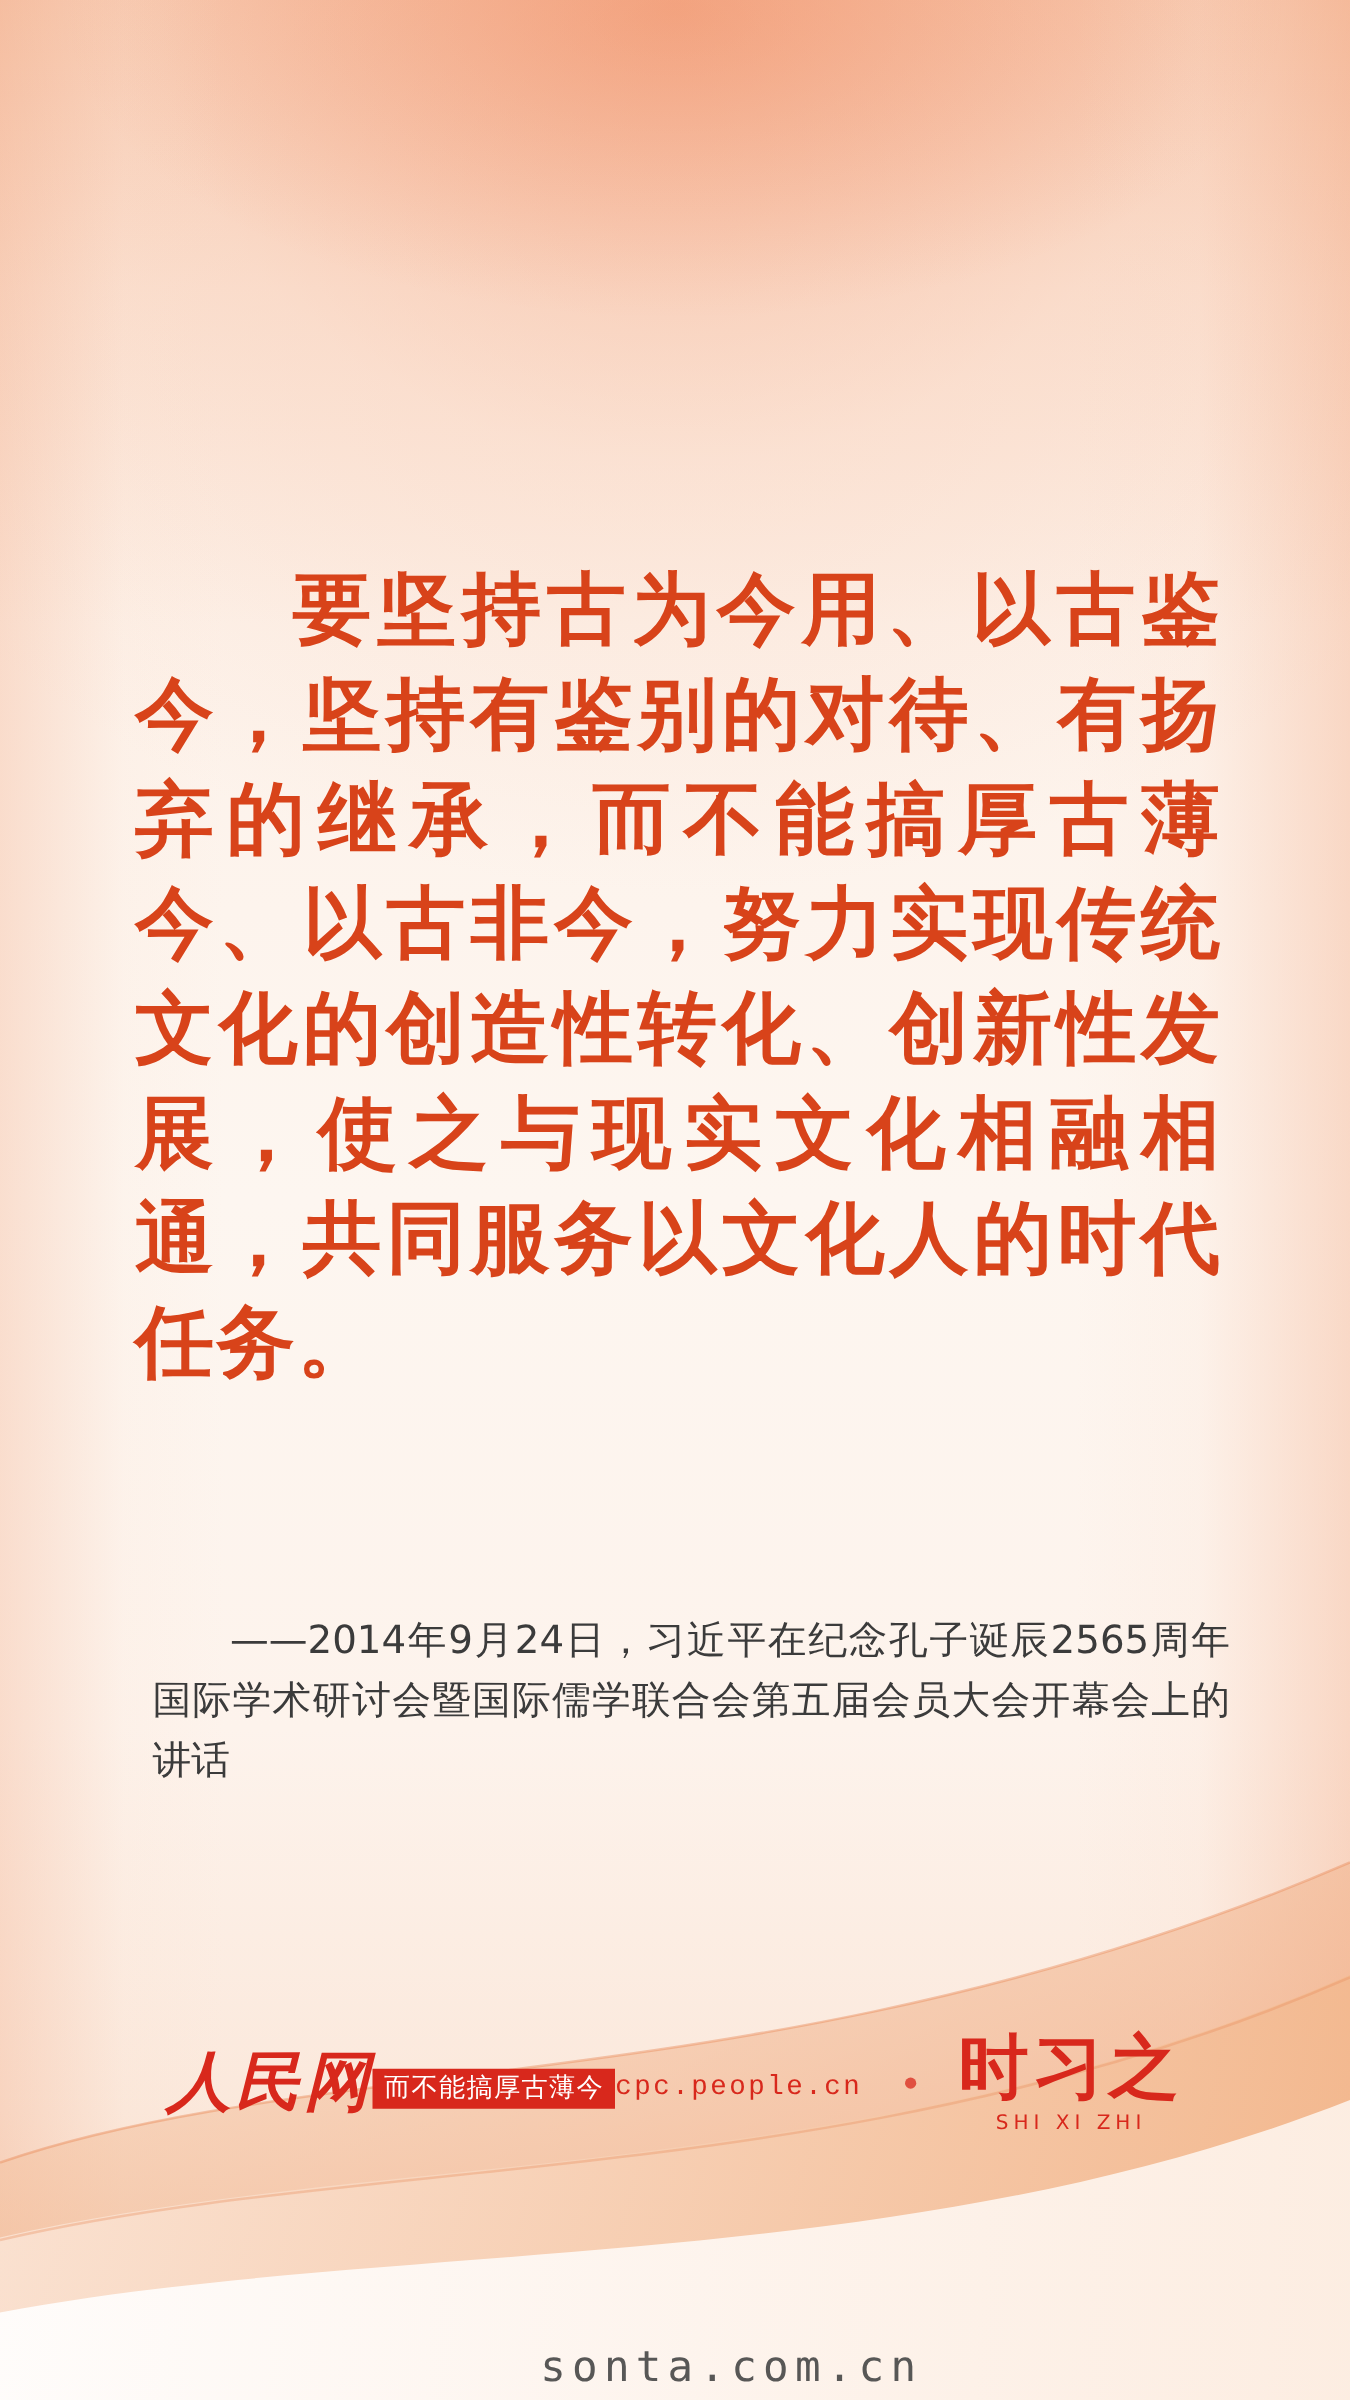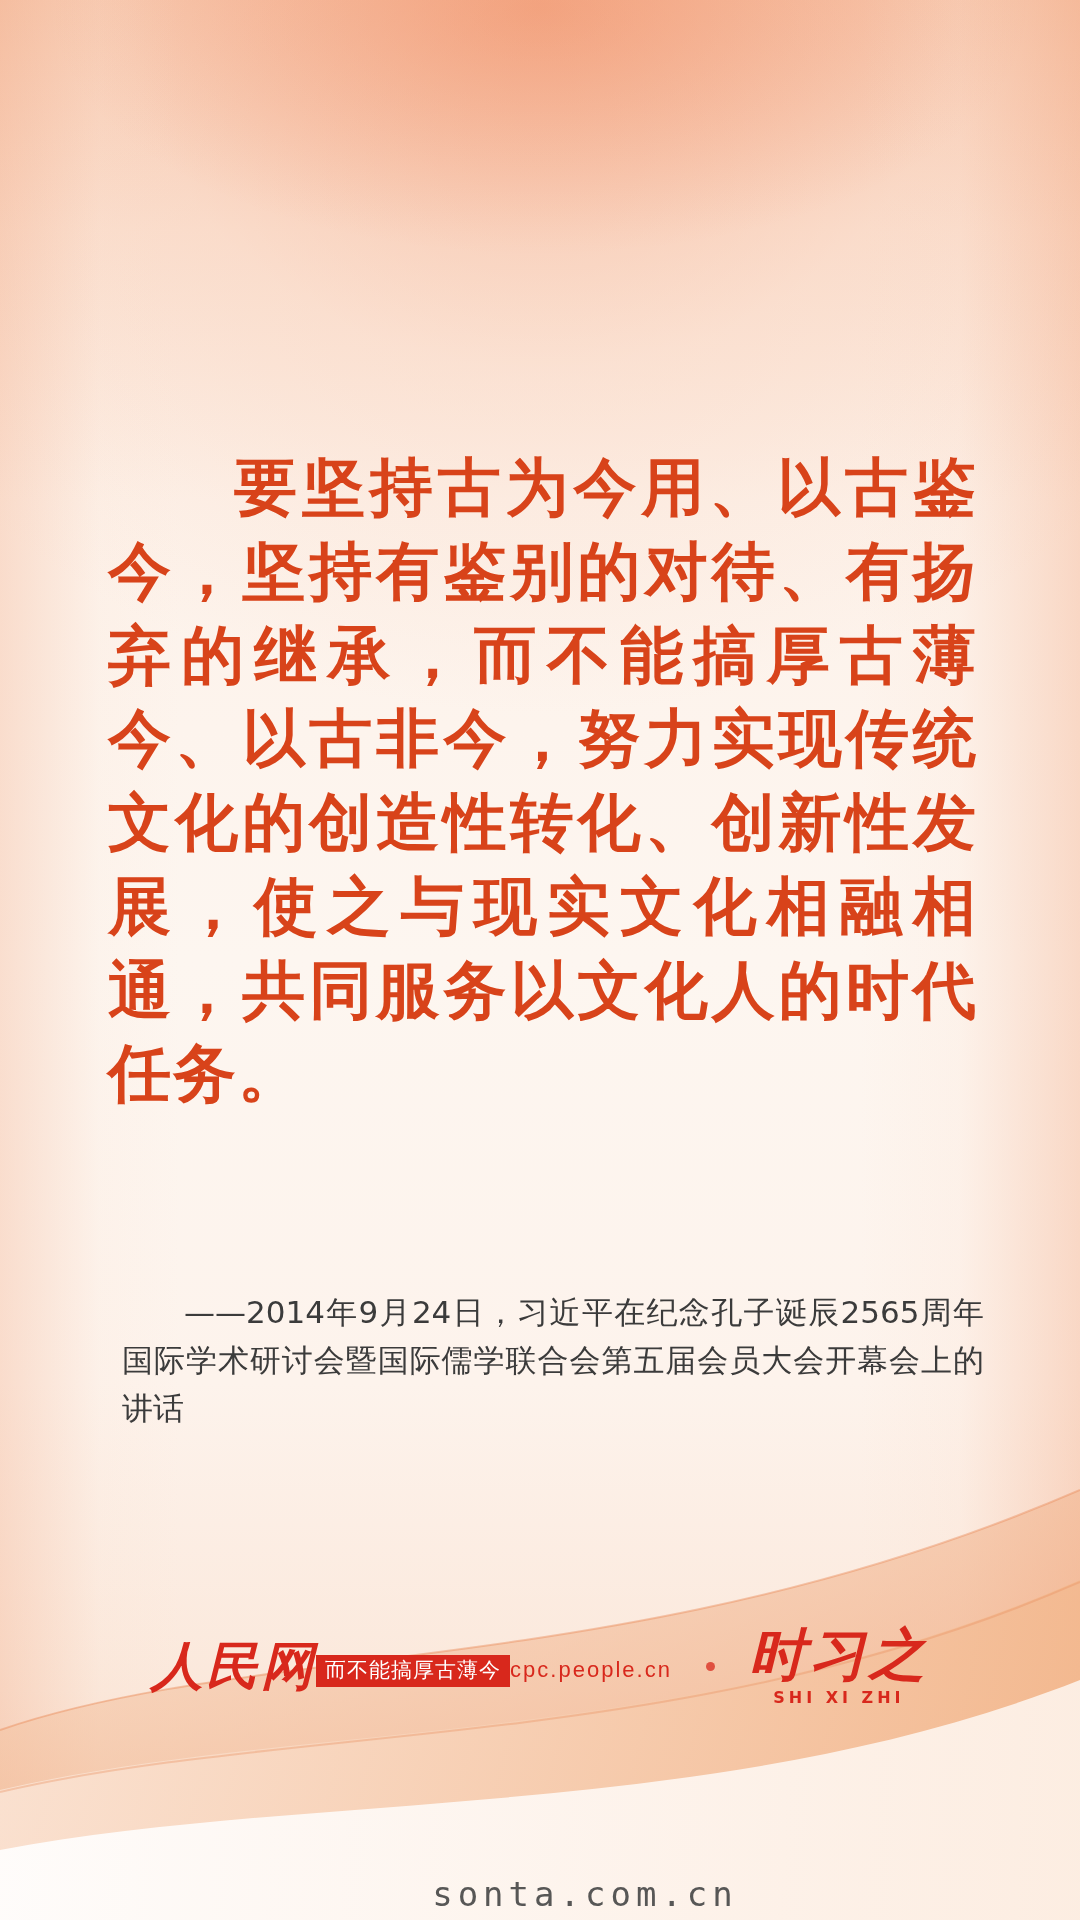--- a/index.html
+++ b/index.html
@@ -129,52 +129,50 @@
     font-size: 21px;
     letter-spacing: 1px;
     padding: 5px 9px 6px 9px;
     font-family: "DejaVu Sans", "Liberation Sans", sans-serif;
   }
   .people-logo .cn-url {
     margin-top: 7px;
     color: #d8281c;
     font-size: 22px;
     letter-spacing: 2px;
-    font-family: Liberation Sans, sans-serif;
+    font-family: Liberation Mono, monospace;
   }
 
   .divider-dot {
     width: 9px;
     height: 9px;
     border-radius: 50%;
     background: #d8281c;
     opacity: 0.75;
   }
 
   .shixizhi {
     display: flex;
     flex-direction: column;
     align-items: center;
     line-height: 1;
   }
   .shixizhi .sxz-main {
     color: #d8281c;
     font-size: 56px;
     font-weight: 700;
-    font-style: italic;
     letter-spacing: 4px;
     font-family: "DejaVu Serif", "Liberation Serif", serif;
   }
   .shixizhi .sxz-pinyin {
     margin-top: 8px;
     color: #d8281c;
     font-size: 16px;
     letter-spacing: 4px;
     font-family: "DejaVu Sans", "Liberation Sans", sans-serif;
-    font-weight: bold;
   }
 
   .watermark {
     position: absolute;
     left: 0;
     bottom: 22px;
     width: 1080px;
     text-align: center;
     color: #4a4a4a;
     font-size: 34px;

